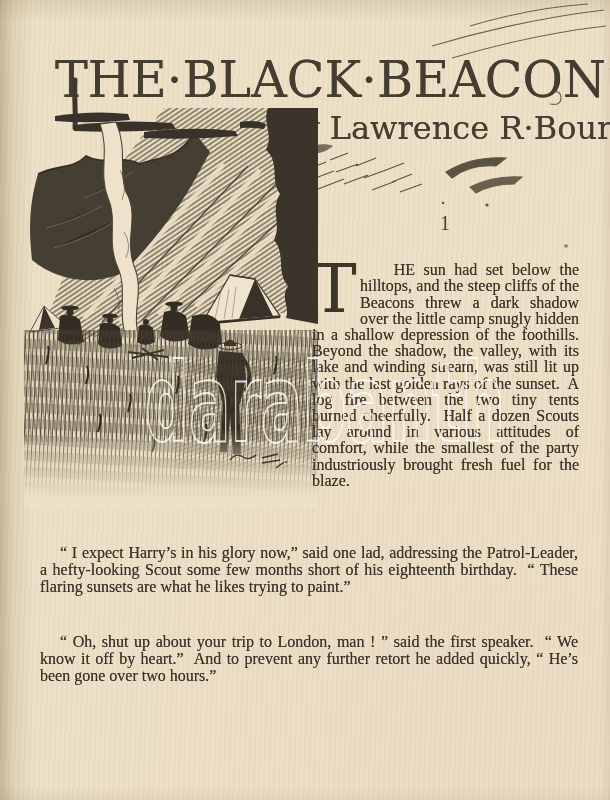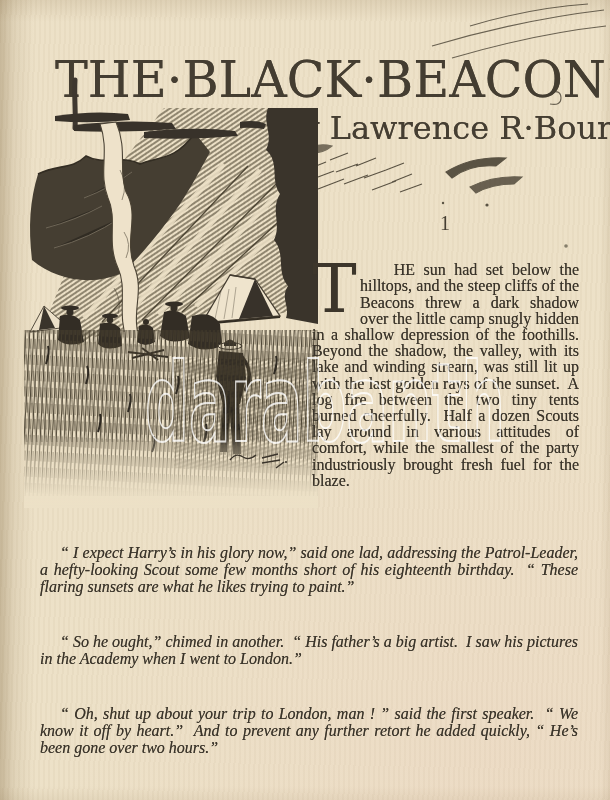--- a/index.html
+++ b/index.html
@@ -42,21 +42,21 @@
   .dropcap{
     float:left;font-family:"DejaVu Serif","Liberation Serif",serif;
     font-size:67px;line-height:50px;height:50px;width:44px;margin:2px 4px 0 0;
     color:#3d362b;text-shadow:0 0 .5px rgba(58,52,42,.8);
   }
   .bodyblock{
     position:absolute;left:40px;top:510px;width:538px;
     font-size:16px;line-height:17px;text-align:justify;white-space:pre-wrap;
     color:#3a342a;text-shadow:0 0 .35px rgba(58,52,42,.75);
   }
-  .bodyblock p{margin:0 0 4px 0;text-indent:20px;font-style:italic;}
+  .bodyblock p{margin:0 0 4px 0;text-indent:20px;}
   .watermark{position:absolute;left:0;top:0;width:610px;height:800px;pointer-events:none;}
 </style>
 </head>
 <body>
 
 <div class="page">
 
   <div class="title">THE·BLACK·BEACONS</div>
   <div class="byline">By Lawrence R·Bourne</div>
 
@@ -219,21 +219,20 @@
   </svg>
 
   <div class="chapter-num">1</div>
 
   <div class="opening">
     <span class="dropcap">T</span><span>HE sun had set below the hilltops, and the steep cliffs of the Beacons threw a dark shadow over the little camp snugly hidden in a shallow depression of the foothills.  Beyond the shadow, the valley, with its lake and winding stream, was still lit up with the last golden rays of the sunset.  A log fire between the two tiny tents burned cheerfully.  Half a dozen Scouts lay around in various attitudes of comfort, while the smallest of the party industriously brought fresh fuel for the blaze.</span>
   </div>
 
   <div class="bodyblock">
     <p>“ I expect Harry’s in his glory now,” said one lad, addressing the Patrol-Leader, a hefty-looking Scout some few months short of his eighteenth birthday.  “ These flaring sunsets are what he likes trying to paint.”</p>
-    <p>“ So he ought,” chimed in another.  “ His father’s a big artist.  I saw his pictures in the Academy when I went to London.”</p>
     <p>“ Oh, shut up about your trip to London, man ! ” said the first speaker.  “ We know it off by heart.”  And to prevent any further retort he added quickly, “ He’s been gone over two hours.”</p>
   </div>
 
   <svg class="watermark" viewBox="0 0 610 800">
     <text x="145" y="441" textLength="360" lengthAdjust="spacingAndGlyphs" font-family="DejaVu Sans, Liberation Sans, sans-serif" font-weight="bold" font-size="108" fill="none" stroke="#ffffff" stroke-width="2" opacity="0.8">darabanth</text>
   </svg>
 
 </div>
 
 </body></html>

